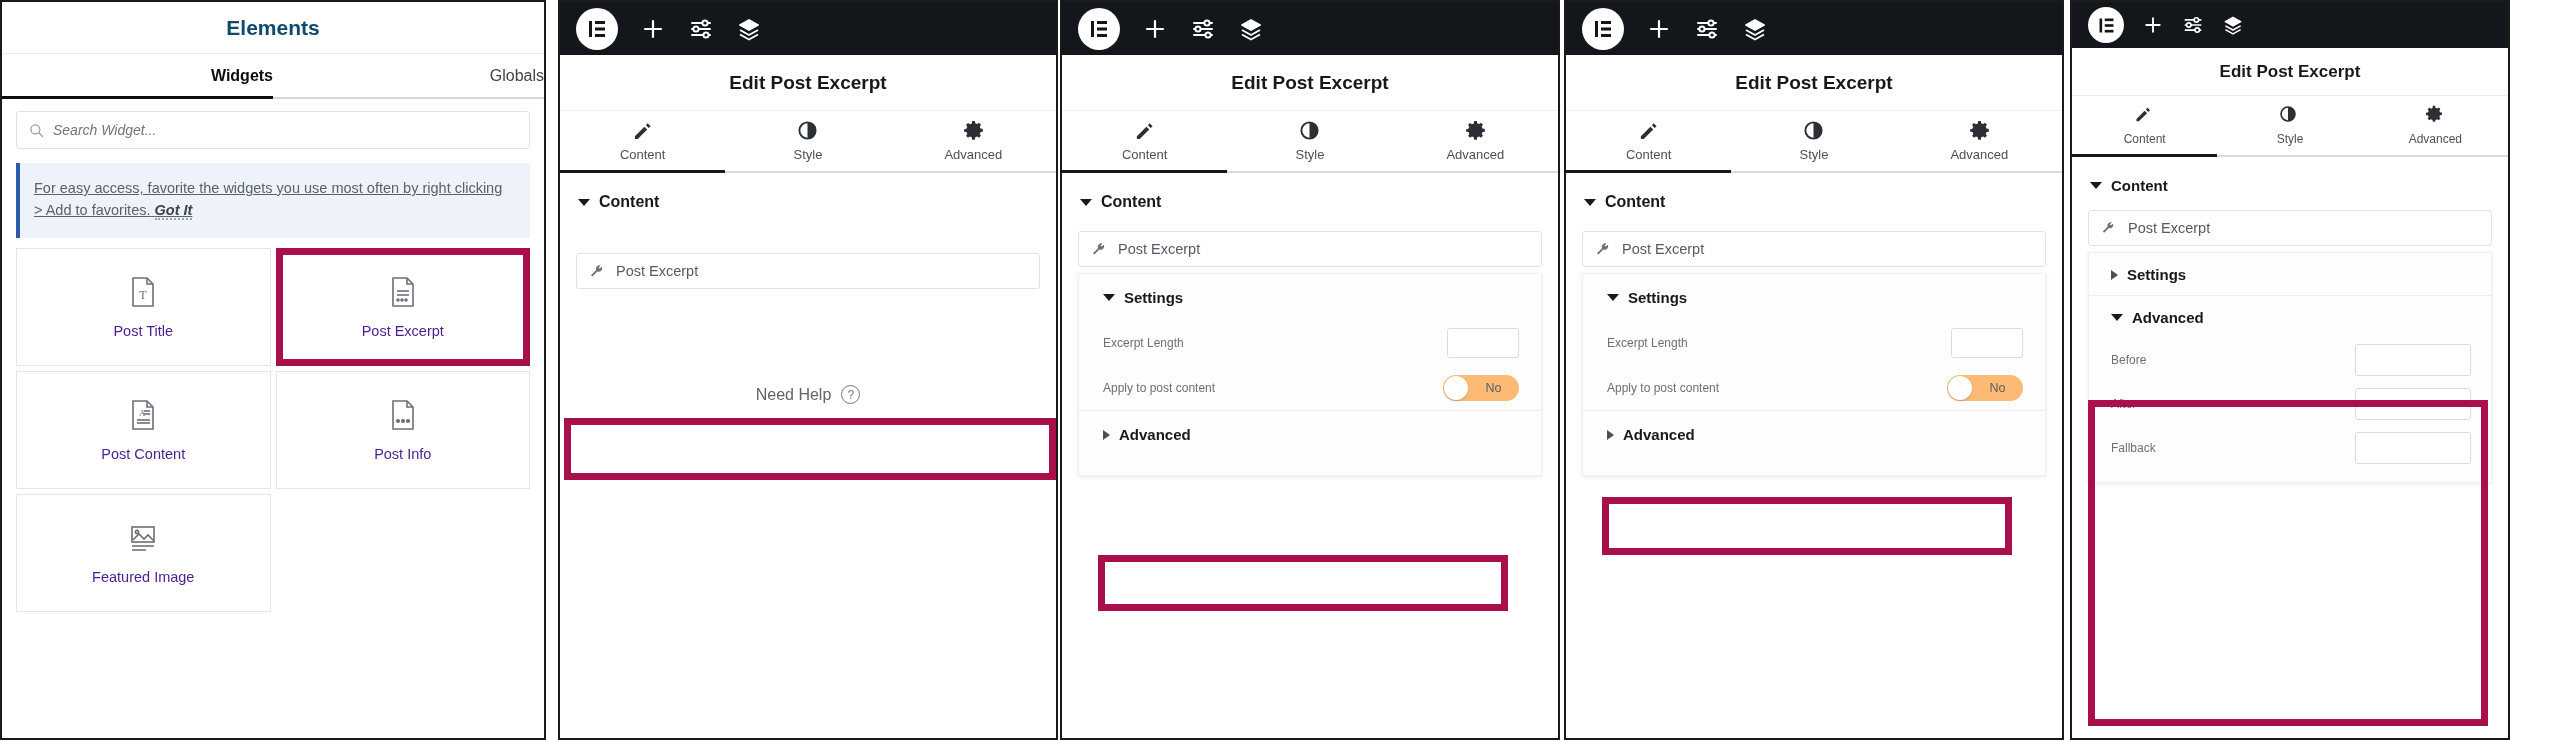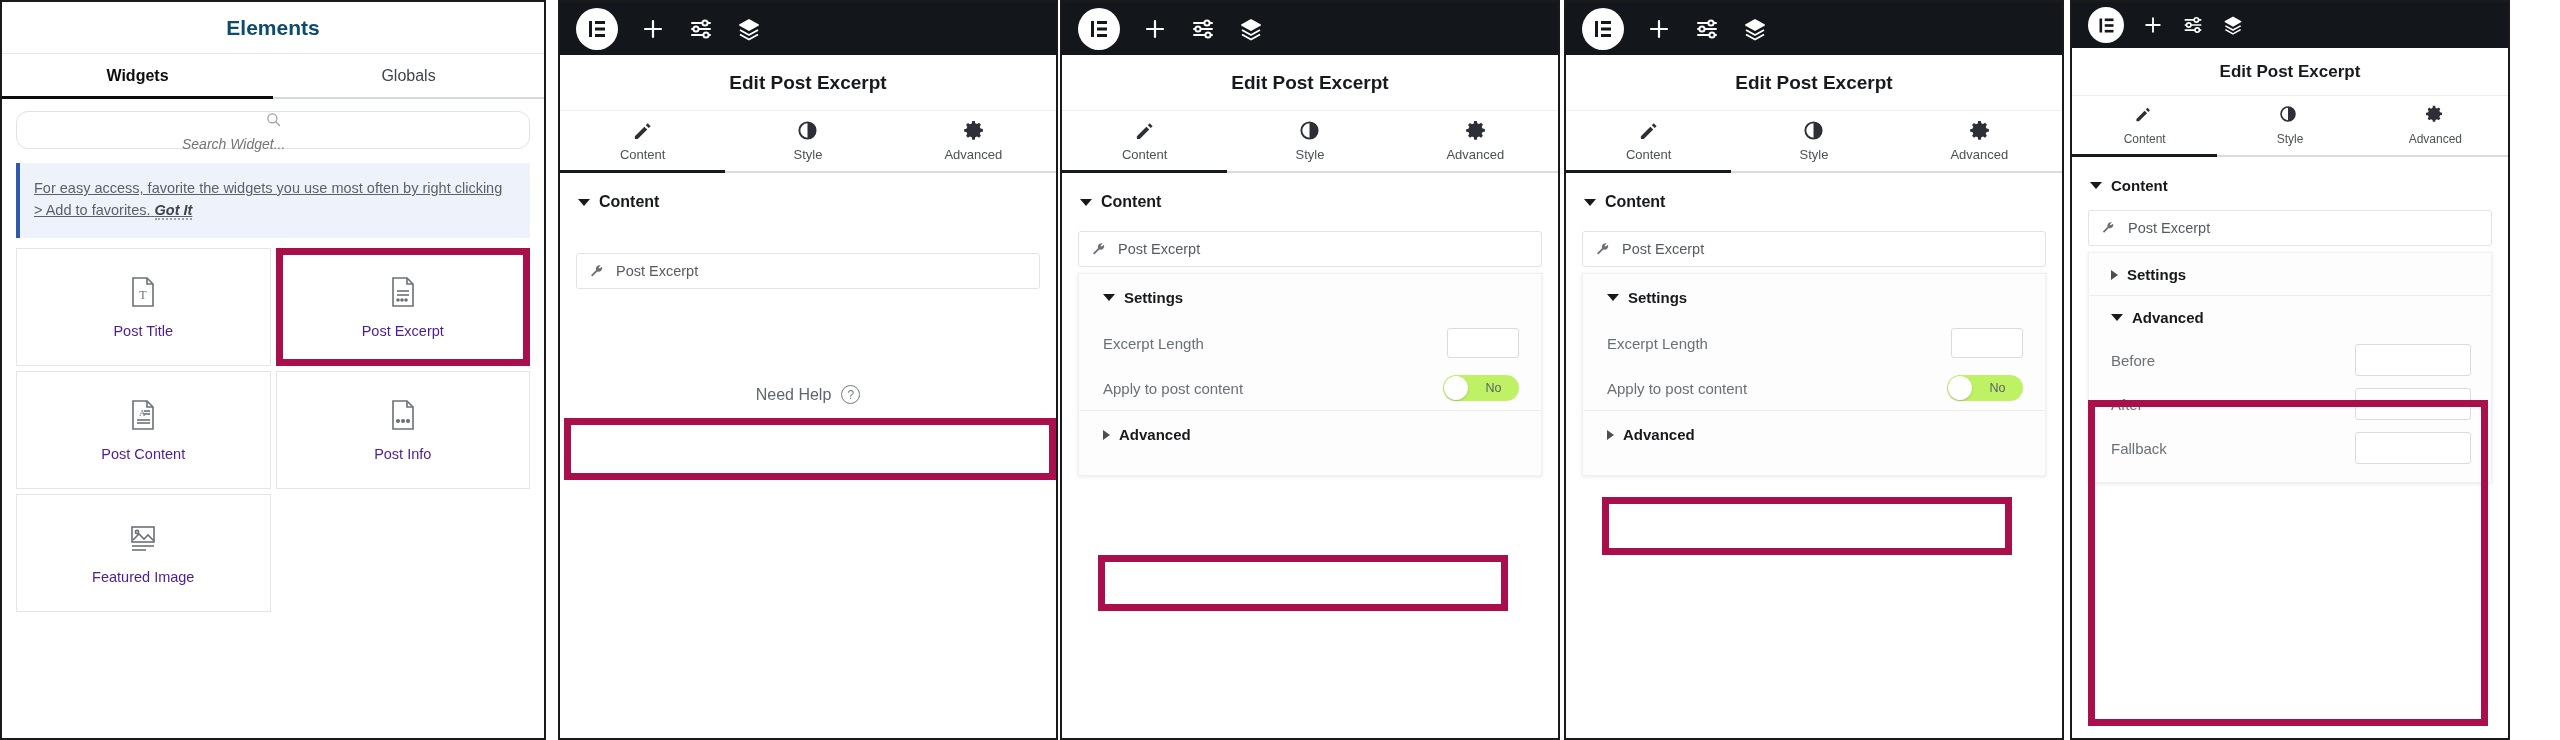--- a/index.html
+++ b/index.html
@@ -37,40 +37,39 @@
     padding: 14px 0 13px;
   }
   .p1-tabs {
     display: flex;
     border-top: 1px solid #e6e9ec;
     border-bottom: 2px solid #d5d8dc;
     height: 46px;
   }
   .p1-tab {
     flex: 1 1 50%;
-    display: flex; align-items: center; justify-content: center;
+    display: flex; align-items: center; justify-content: flex-end;
     font-size: 16px;
     color: #3f444b;
     position: relative;
     cursor: pointer;
   }
   .p1-tab.active { font-weight: bold; color: #0c0d0e; }
   .p1-tab.active::after {
     content: ""; position: absolute; left: 0; right: 0; bottom: -2px;
     height: 3px; background: #0c0d0e;
   }
   .p1-body { padding: 12px 14px 0; }
   .searchbox {
     height: 38px;
     border: 1px solid #dfe2e6;
-    border-radius: 12px;
+    border-radius: 3px;
     display: flex; align-items: center;
     padding: 0 12px;
     gap: 9px;
-    flex-direction: column;
   }
   .searchbox .mag { width: 15px; height: 15px; flex: none; }
   .searchbox input {
     border: 0; outline: 0; flex: 1;
     font-family: "Liberation Sans", sans-serif;
     font-size: 14px; font-style: italic;
     color: #9aa0a6;
     background: transparent;
   }
   .notice {
@@ -176,34 +175,34 @@
     font-size: 15px; font-weight: bold; color: #17191c;
     padding: 15px 0 14px 24px;
     cursor: pointer;
   }
   .sub-divider { border-top: 1px solid #ededed; }
   .row {
     display: flex; align-items: center; justify-content: space-between;
     padding: 8px 22px 8px 24px;
     min-height: 44px;
   }
-  .row .lbl { font-size: 15px; color: #6a7077; }
+  .row .lbl { font-size: 12px; color: #6a7077; }
   .num-input {
     width: 72px; height: 30px;
     border: 1px solid #d9dcdf; border-radius: 3px; background: #fff;
     cursor: text;
   }
   .txt-input {
     width: 116px; height: 32px;
     border: 1px solid #d9dcdf; border-radius: 3px; background: #fff;
     cursor: text;
   }
   .toggle {
     width: 76px; height: 26px; border-radius: 13px;
-    background: #bef264;
+    background: #fdba74;
     display: flex; align-items: center; position: relative;
     cursor: pointer; flex: none;
   }
   .toggle .knob {
     width: 24px; height: 24px; border-radius: 50%;
     background: #ffffff; margin-left: 1px;
     box-shadow: 0 1px 2px rgba(0,0,0,.2);
   }
   .toggle .tlbl {
     font-size: 12.5px; color: #5d6268;

